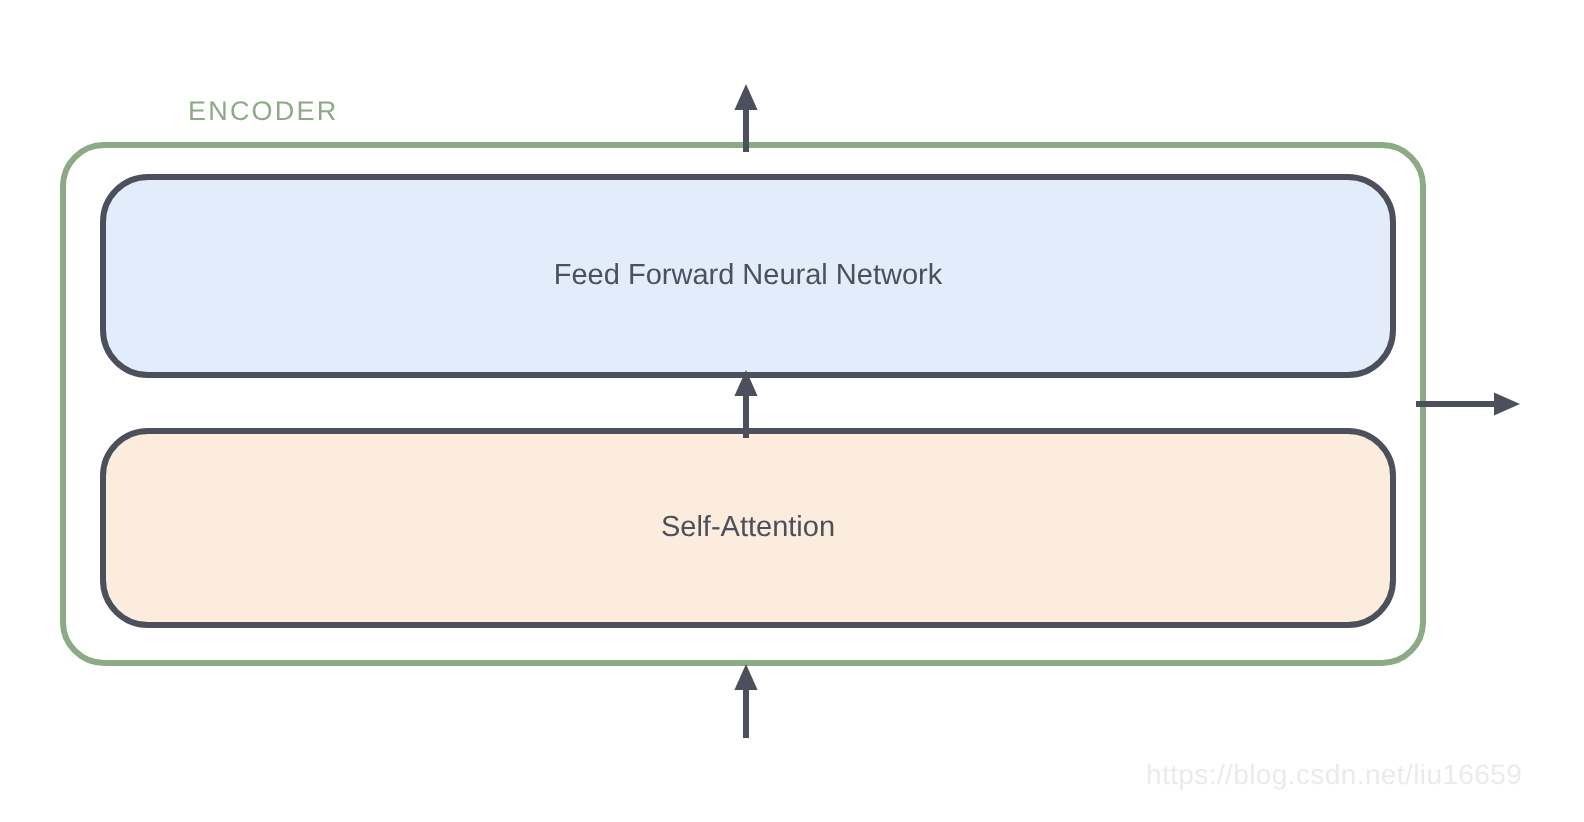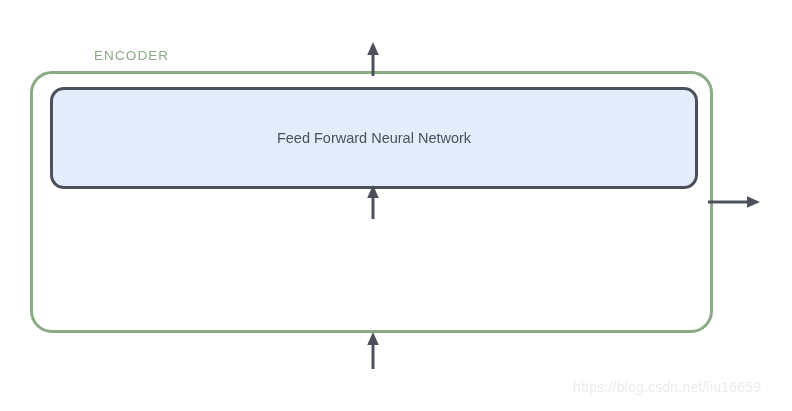--- a/index.html
+++ b/index.html
@@ -41,21 +41,21 @@
     font-family: "Liberation Sans", sans-serif;
     white-space: nowrap;
     margin-left: 20px;
   }
 
   
   .block {
     position: absolute;
     box-sizing: border-box;
     border: 3px solid #4b505c;
-    border-radius: 14px;
+    border-radius: 24px;
     display: flex;
     align-items: center;
     justify-content: center;
   }
   .block-label {
     font-size: 14.5px;
     color: #4b505c;
     font-family: "Liberation Sans", sans-serif;
     white-space: nowrap;
   }
@@ -103,20 +103,23 @@
 <div id="canvas">
 
   <div class="encoder-label">ENCODER</div>
 
   <div class="encoder-box"></div>
 
   <div class="block block-ffn">
     <span class="block-label">Feed Forward Neural Network</span>
   </div>
 
+  <div class="block block-attn">
+    <span class="block-label">Self-Attention</span>
+  </div>
 
   <div class="arrow arrow-top">
     <svg width="30" height="36" viewBox="0 0 30 36" xmlns="http://www.w3.org/2000/svg">
       <line x1="15" y1="36" x2="15" y2="12" stroke="#4b505c" stroke-width="3"></line>
       <polygon points="15,2 9.2,15 20.8,15" fill="#4b505c"></polygon>
     </svg>
   </div>
 
   <div class="arrow arrow-middle">
     <svg width="30" height="36" viewBox="0 0 30 36" xmlns="http://www.w3.org/2000/svg">

